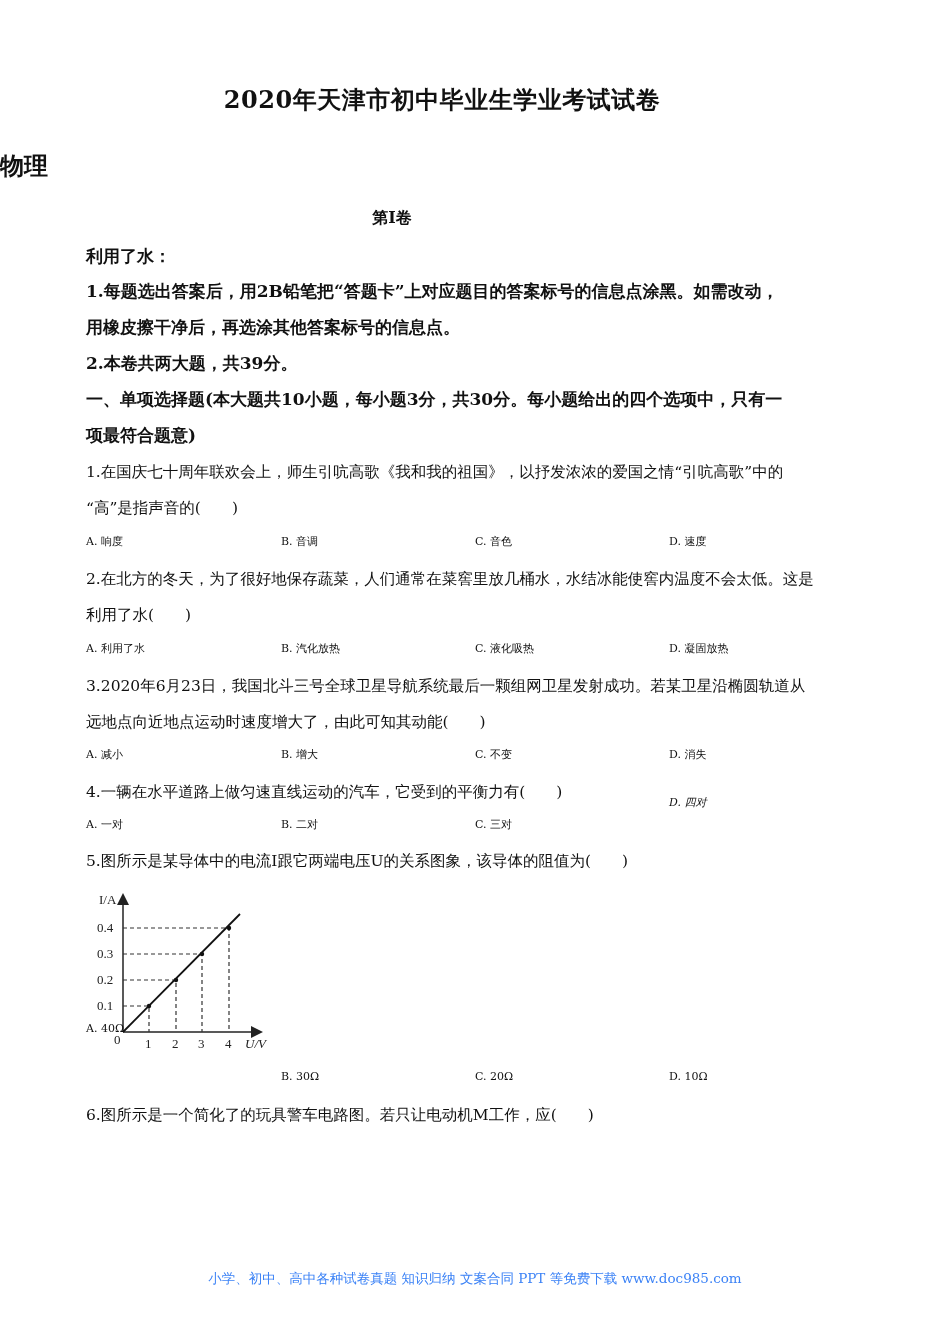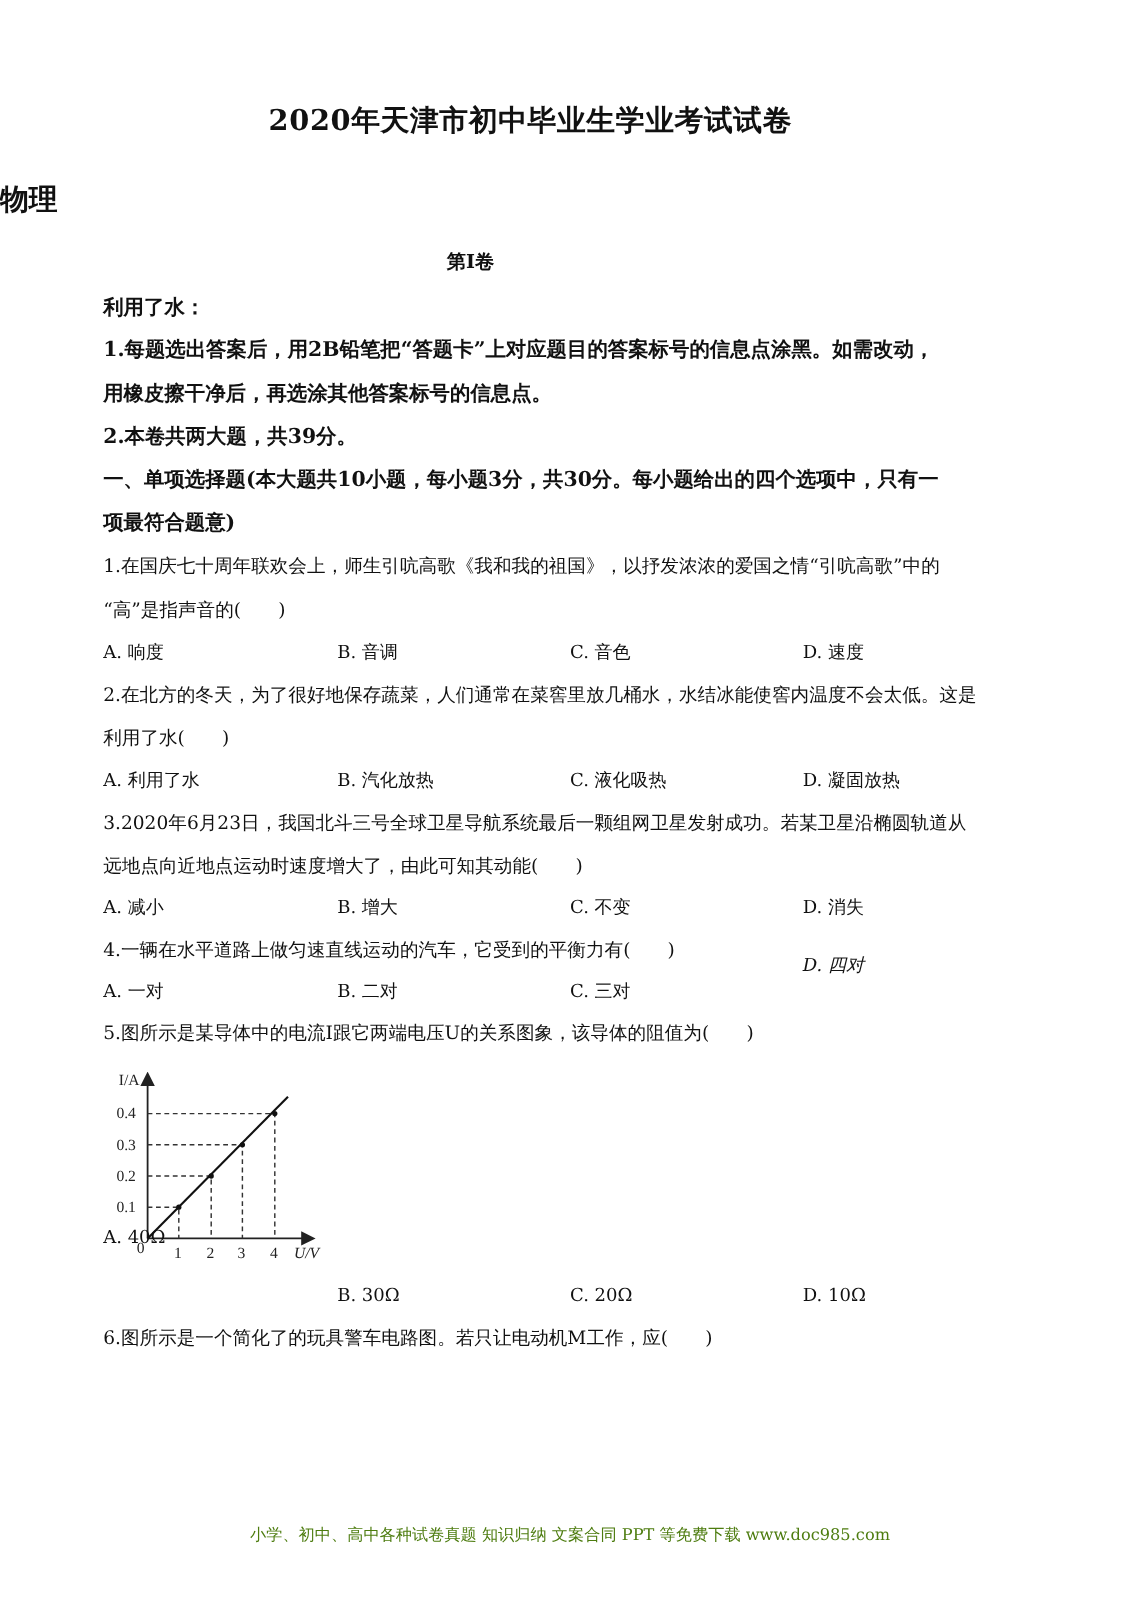--- a/index.html
+++ b/index.html
@@ -15,28 +15,28 @@
     .title-sub {
       left: 0; width: 950px; text-align: left; top: 150px;
       font-size: 24px; font-weight: bold;
     }
     .title-vol {
       left: 0; width: 784px; text-align: center; top: 208px;
       font-size: 16px; font-weight: bold;
     }
     .bold-line { left: 86px; font-size: 17px; font-weight: bold; }
     .q-line { left: 86px; font-size: 15.5px; }
-    .opt { font-size: 15px; }
+    .opt { font-size: 11px; }
     .opt-a { left: 86px; }
     .opt-b { left: 281px; }
     .opt-c { left: 475px; }
     .opt-d { left: 669px; }
     .footer {
       left: 0; width: 950px; text-align: center; top: 1270px;
-      font-size: 13.5px; color: #4d7c0f;
+      font-size: 13.5px; color: #3b82f6;
     }
     .graph { left: 90px; top: 888px; width: 200px; height: 170px; }
     .graph text { font-family: "Liberation Serif", serif; font-size: 13px; fill: #222; }
   </style>
 </head>
 <body>
 
 <div>
 
   <div class="abs title-main">2020年天津市初中毕业生学业考试试卷</div>

